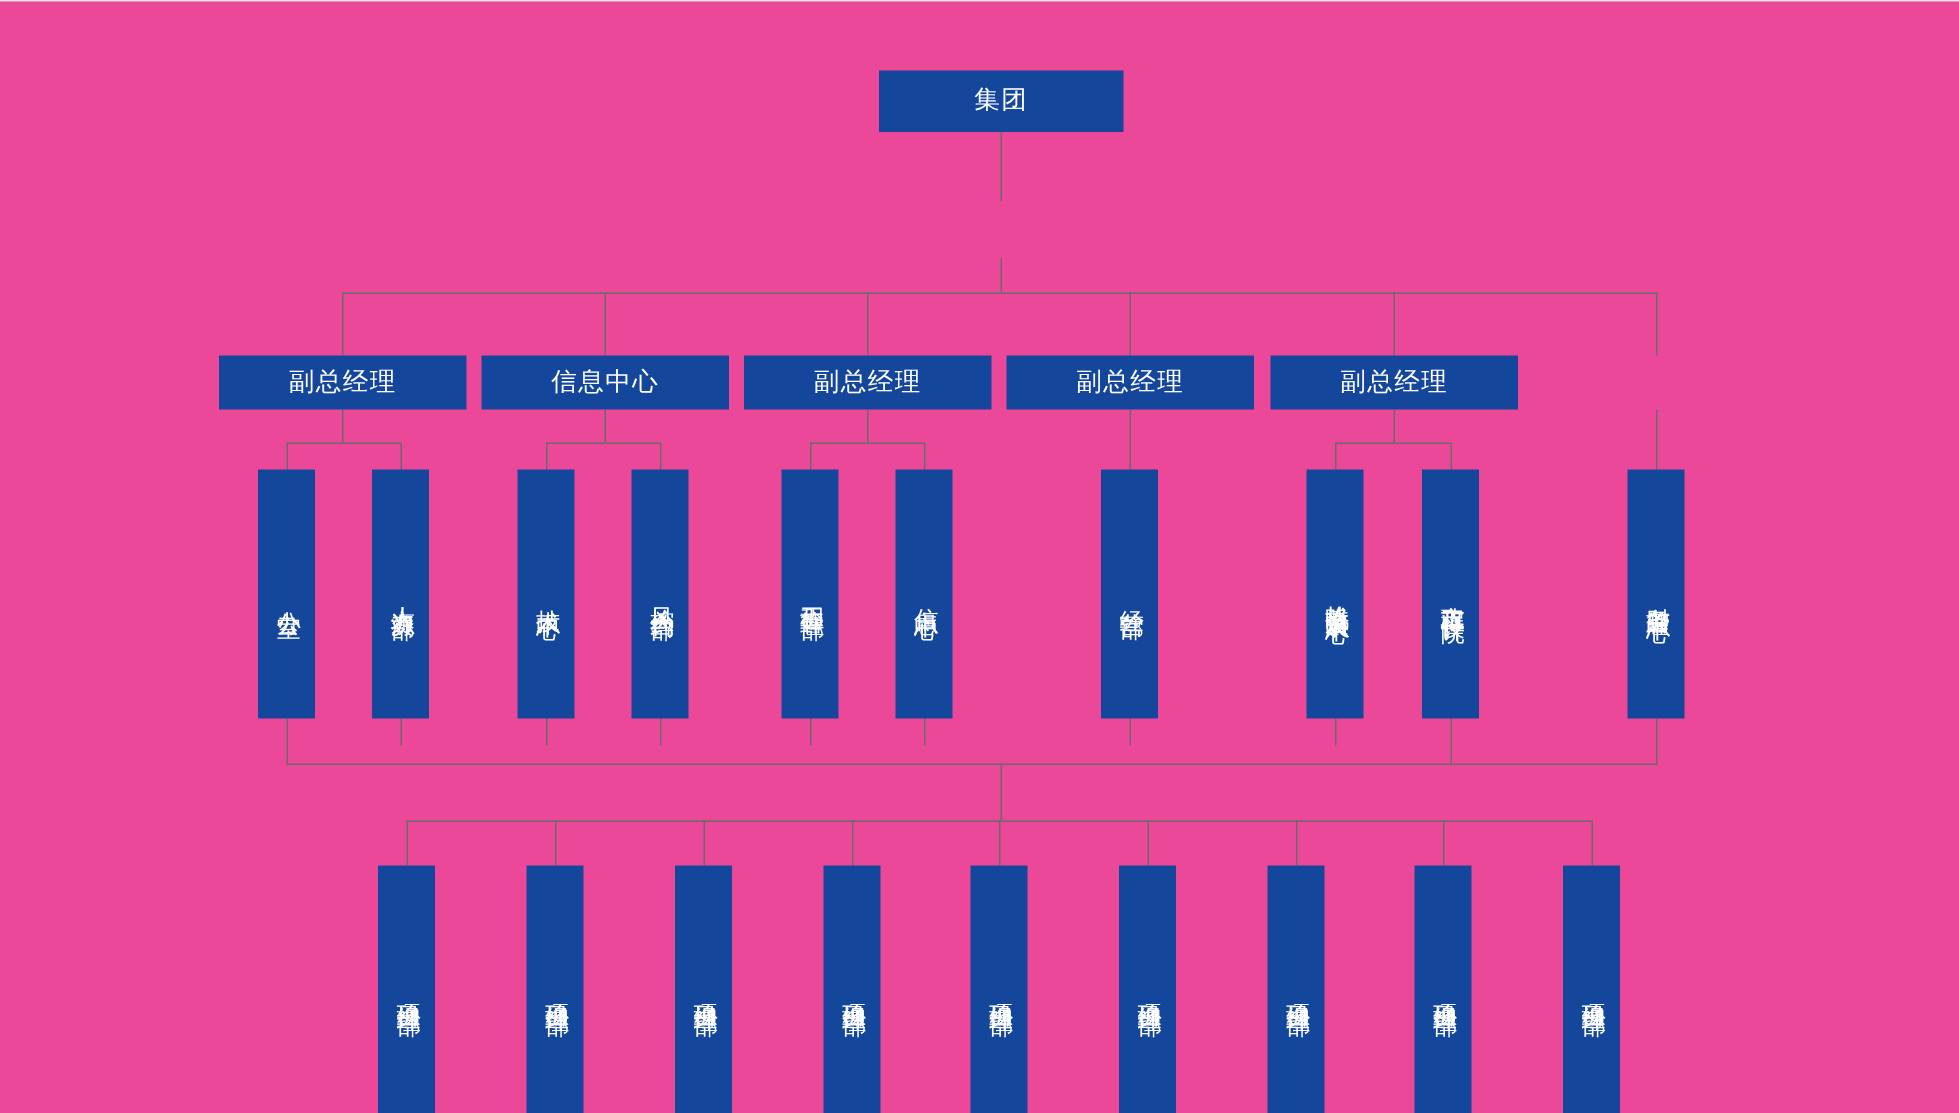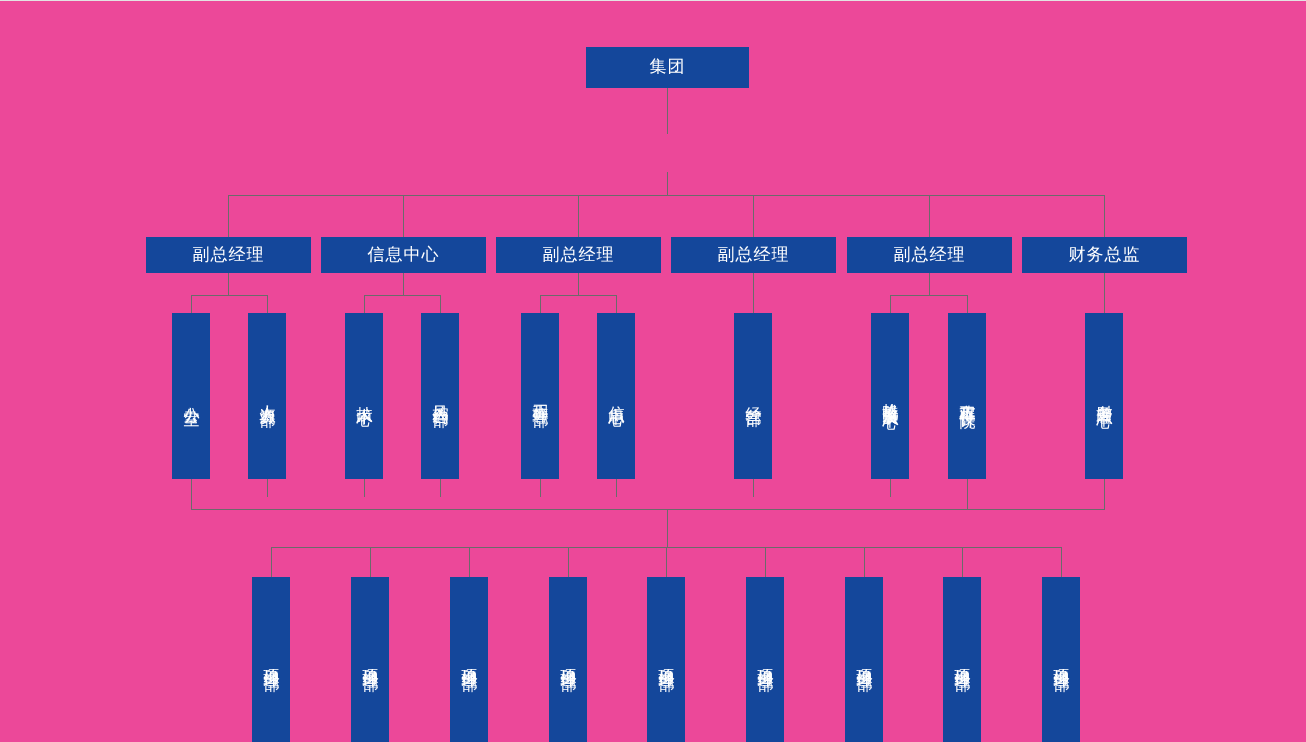--- a/index.html
+++ b/index.html
@@ -141,23 +141,20 @@
   </div>
   <div class="node horizontal" style="left:496px; top:237px; width:165px; height:36px;">
     <span class="label">副总经理</span>
   </div>
   <div class="node horizontal" style="left:671px; top:237px; width:165px; height:36px;">
     <span class="label">副总经理</span>
   </div>
   <div class="node horizontal" style="left:847px; top:237px; width:165px; height:36px;">
     <span class="label">副总经理</span>
   </div>
-  <div class="node horizontal" style="left:1022px; top:237px; width:165px; height:36px;">
-    <span class="label">财务总监</span>
-  </div>
 
   <div class="node vertical" style="left:172px; top:313px; width:38px; height:166px;">
     <span class="label">办公室</span>
   </div>
   <div class="node vertical" style="left:248px; top:313px; width:38px; height:166px;">
     <span class="label">人力资源部</span>
   </div>
   <div class="node vertical" style="left:345px; top:313px; width:38px; height:166px;">
     <span class="label">技术中心</span>
   </div>

